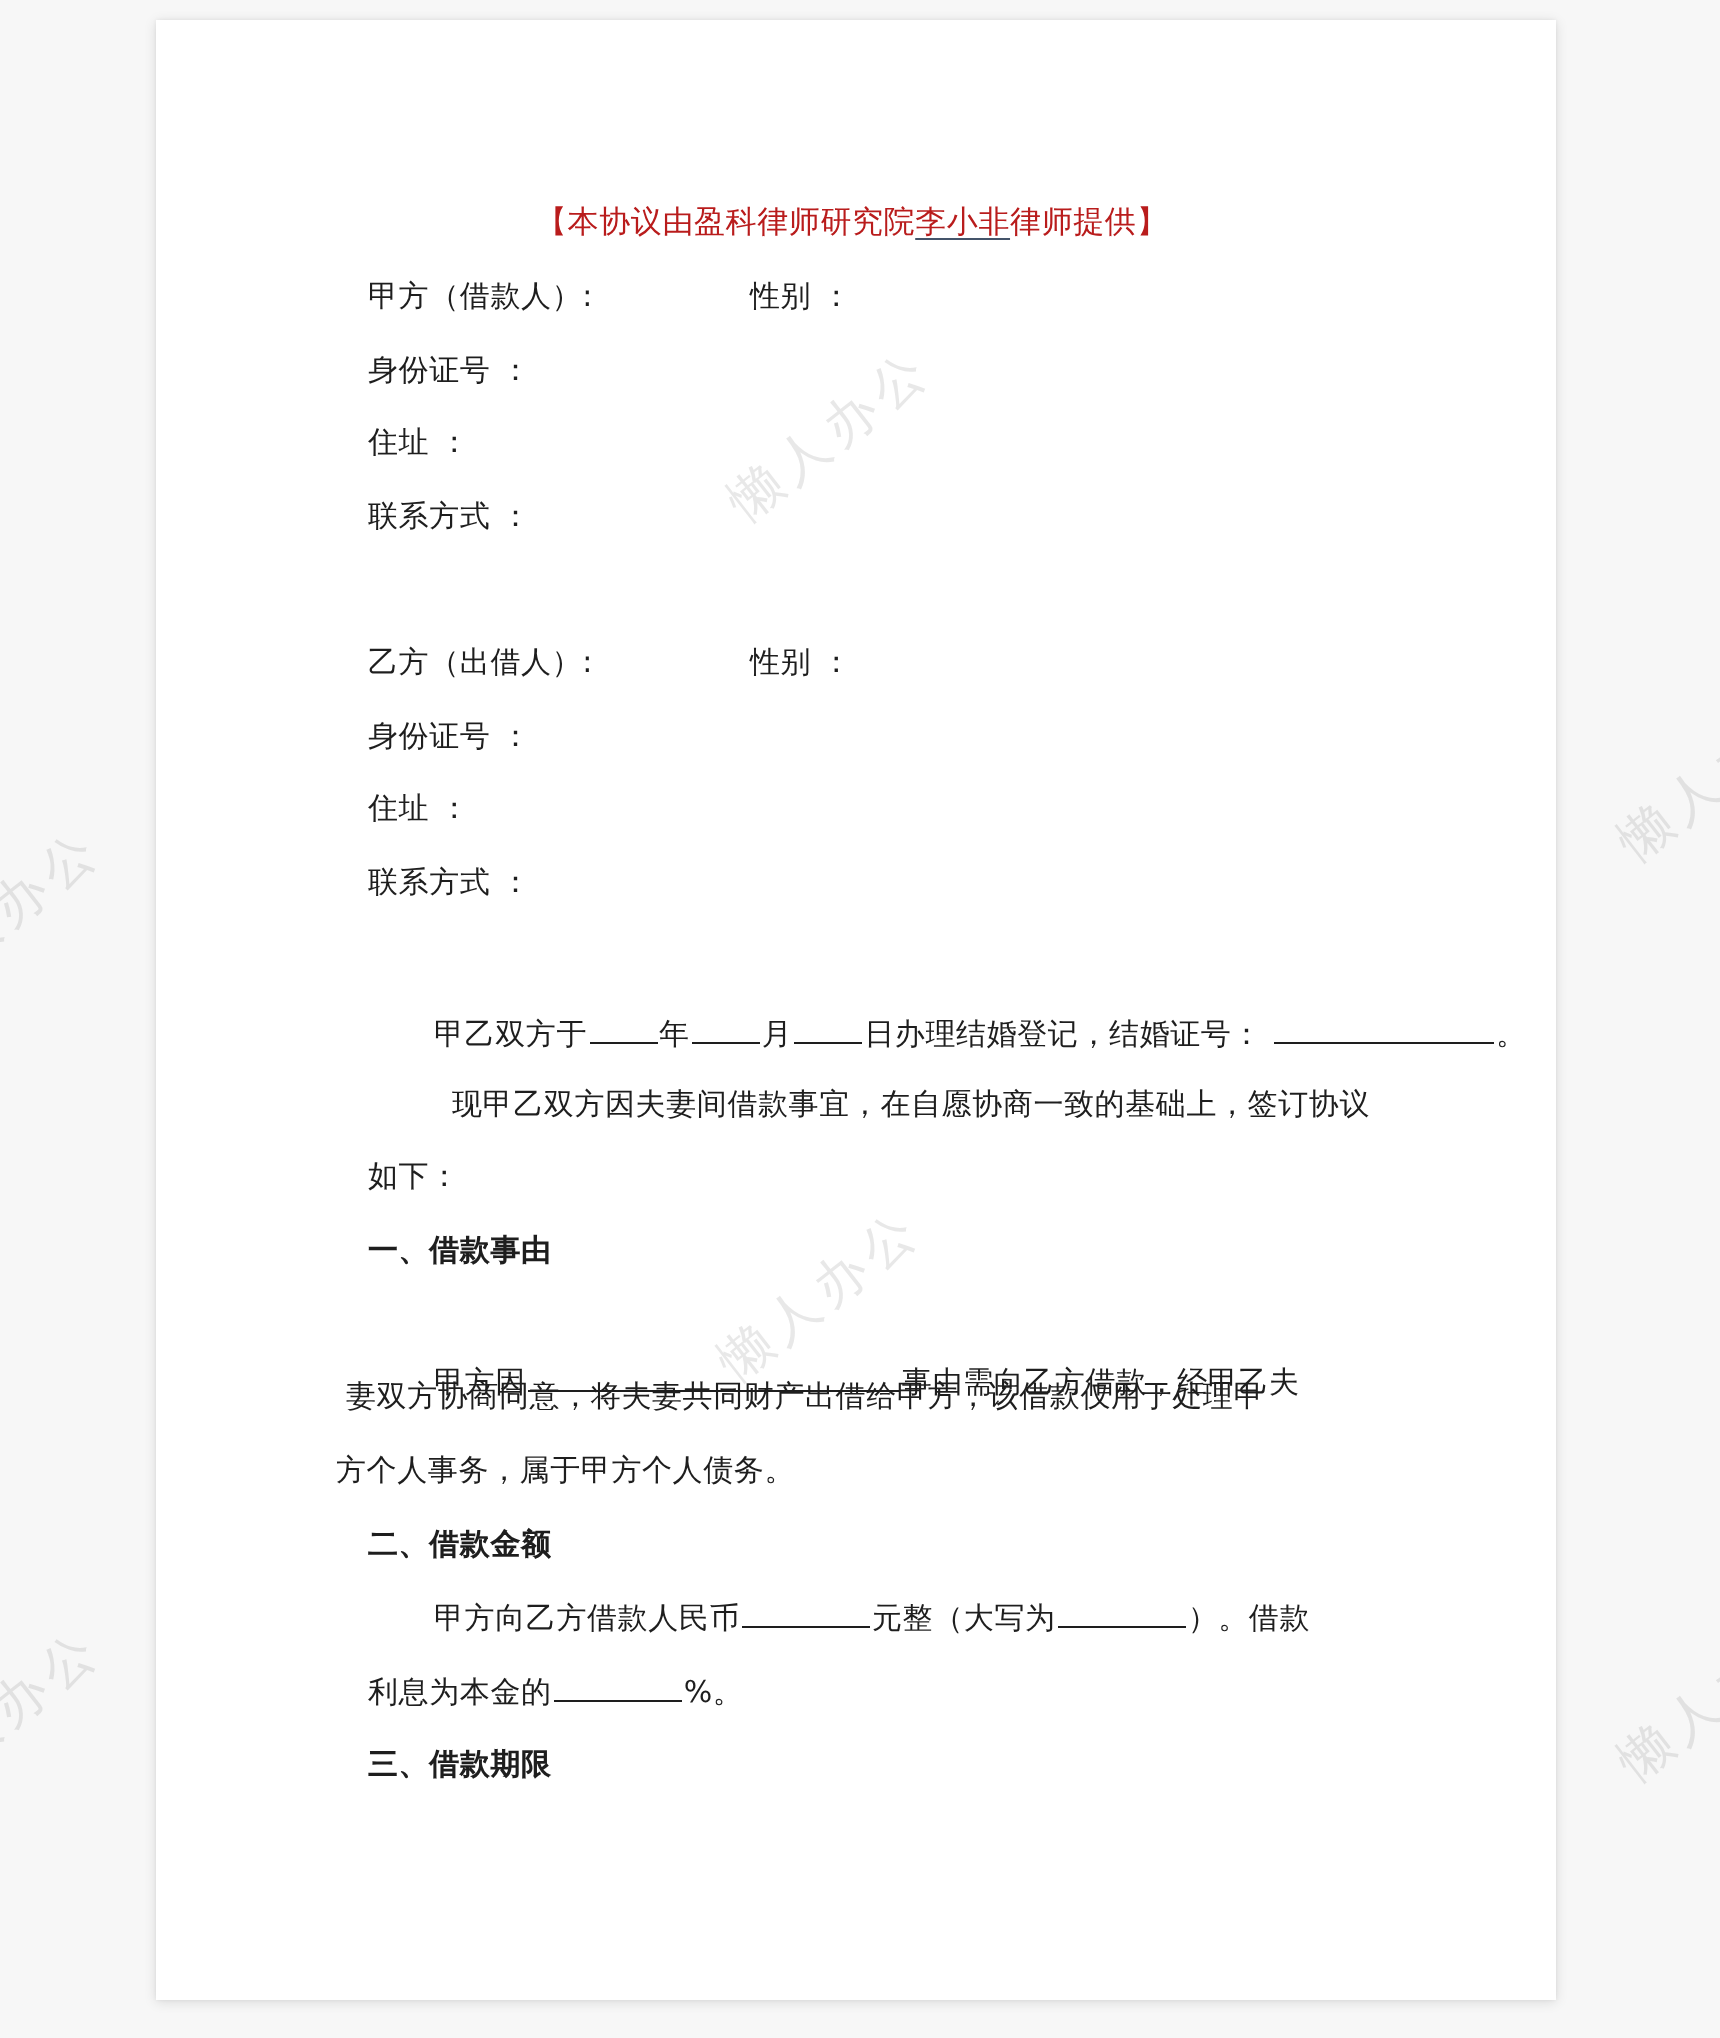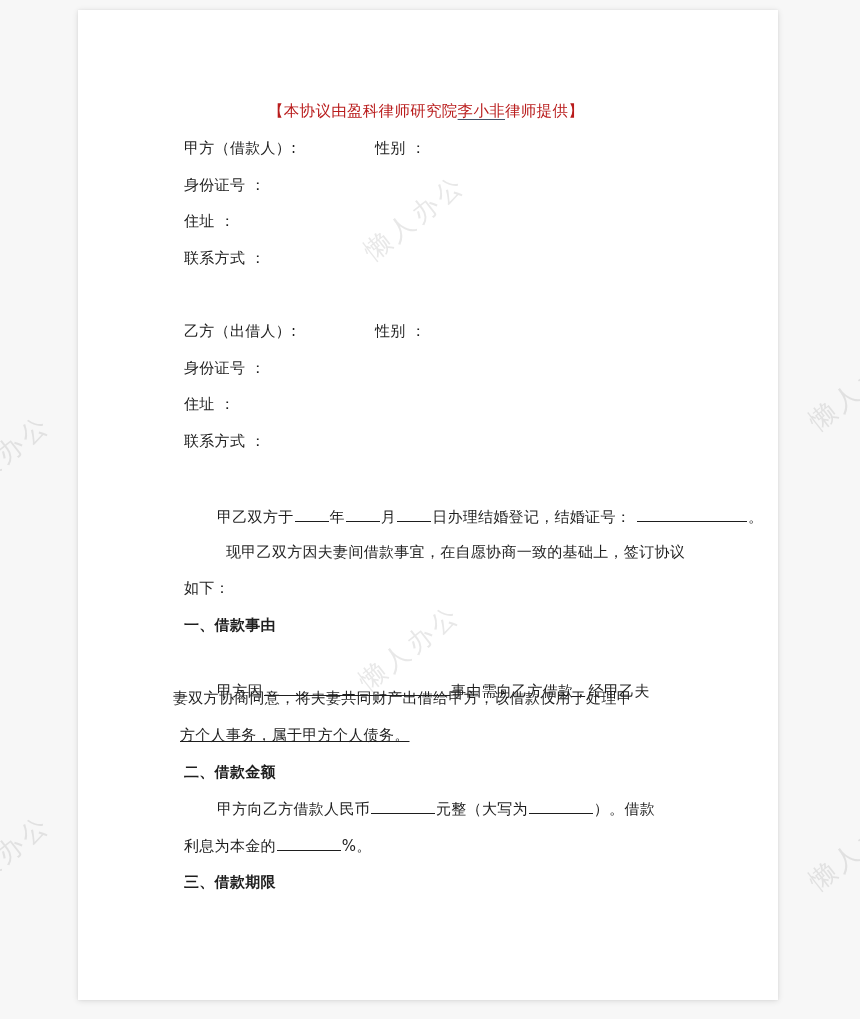--- a/index.html
+++ b/index.html
@@ -93,21 +93,21 @@
   <span>甲乙双方于</span><span class="blank" style="width:34px;"></span><span>年</span><span class="blank" style="width:34px;"></span><span>月</span><span class="blank" style="width:34px;"></span><span>日办理结婚登记，结婚证号：</span><span class="blank" style="width:110px; margin-left:6px;"></span><span>。</span>
 </div>
 <div class="line" style="left:184px; top:542px;margin-left:42px;">现甲乙双方因夫妻间借款事宜，在自愿协商一致的基础上，签订协议</div>
 <div class="line" style="left:184px; top:578px;">如下：</div>
 
 <div class="line bold" style="left:184px; top:615px;text-align:right;">一、借款事由</div>
 <div class="line" style="left:217px; top:680px;">
   <span>甲方因</span><span class="blank" style="width:186px;"></span><span>事由需向乙方借款，经甲乙夫</span>
 </div>
 <div class="line" style="left:173px; top:688px;">妻双方协商同意，将夫妻共同财产出借给甲方，该借款仅用于处理甲</div>
-<div class="line" style="left:180px; top:725px;text-decoration:underline;">方个人事务，属于甲方个人债务。</div>
+<div class="line" style="left:168px; top:725px;">方个人事务，属于甲方个人债务。</div>
 
 <div class="line bold" style="left:184px; top:762px;">二、借款金额</div>
 <div class="line" style="left:217px; top:798px;">
   <span>甲方向乙方借款人民币</span><span class="blank" style="width:64px;"></span><span>元整（大写为</span><span class="blank" style="width:64px;"></span><span>）。借款</span>
 </div>
 <div class="line" style="left:184px; top:835px;">
   <span>利息为本金的</span><span class="blank" style="width:64px;"></span><span>%。</span>
 </div>
 
 <div class="line bold" style="left:184px; top:872px;">三、借款期限</div>

